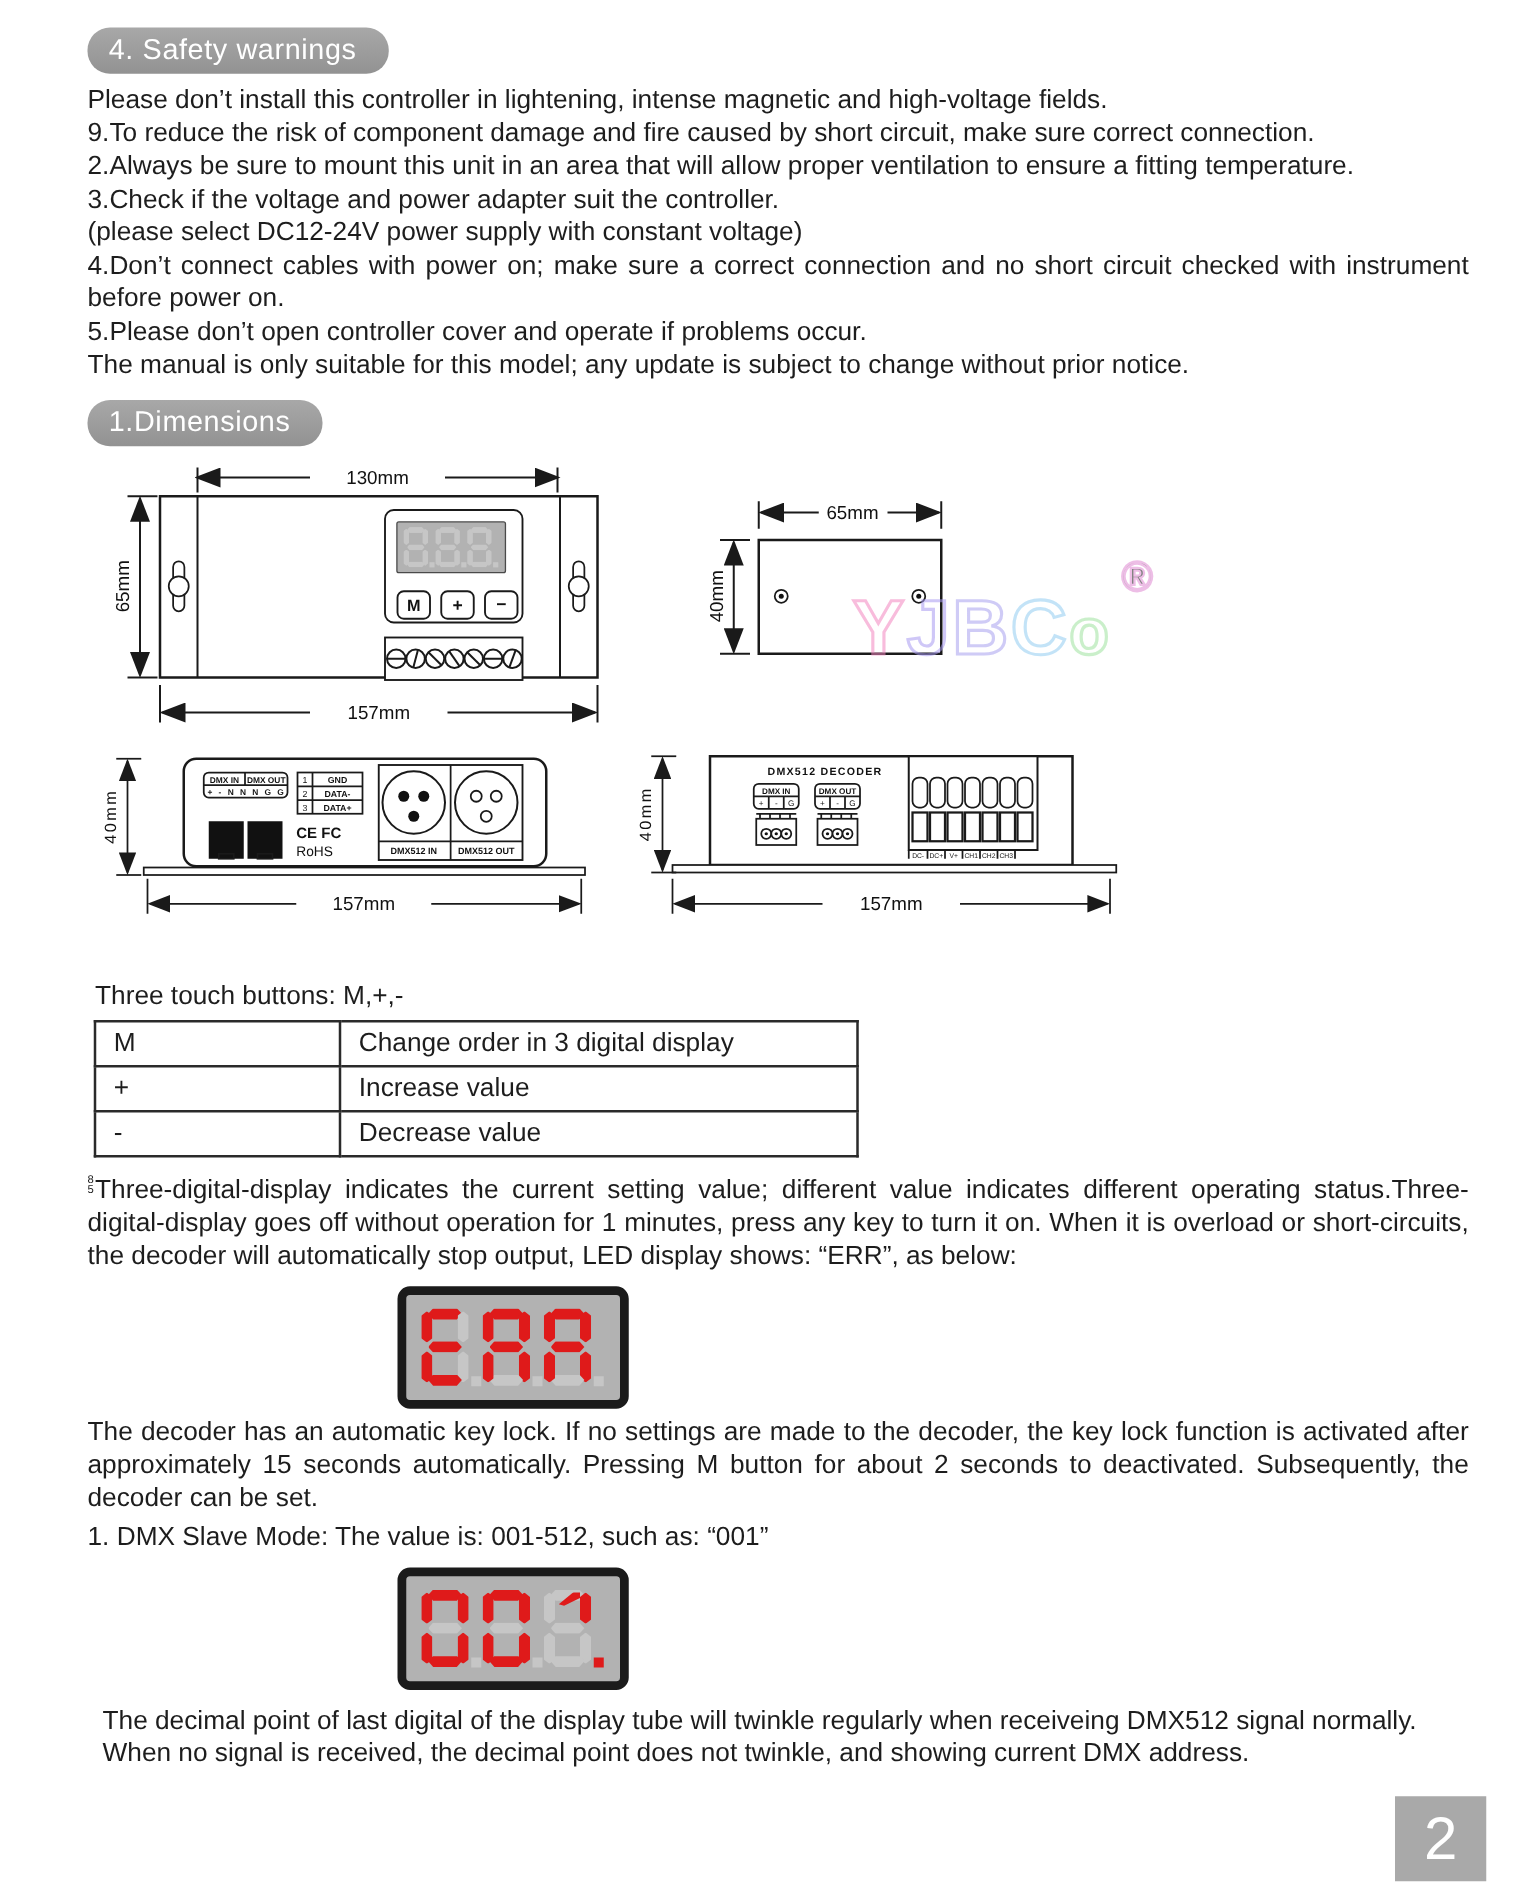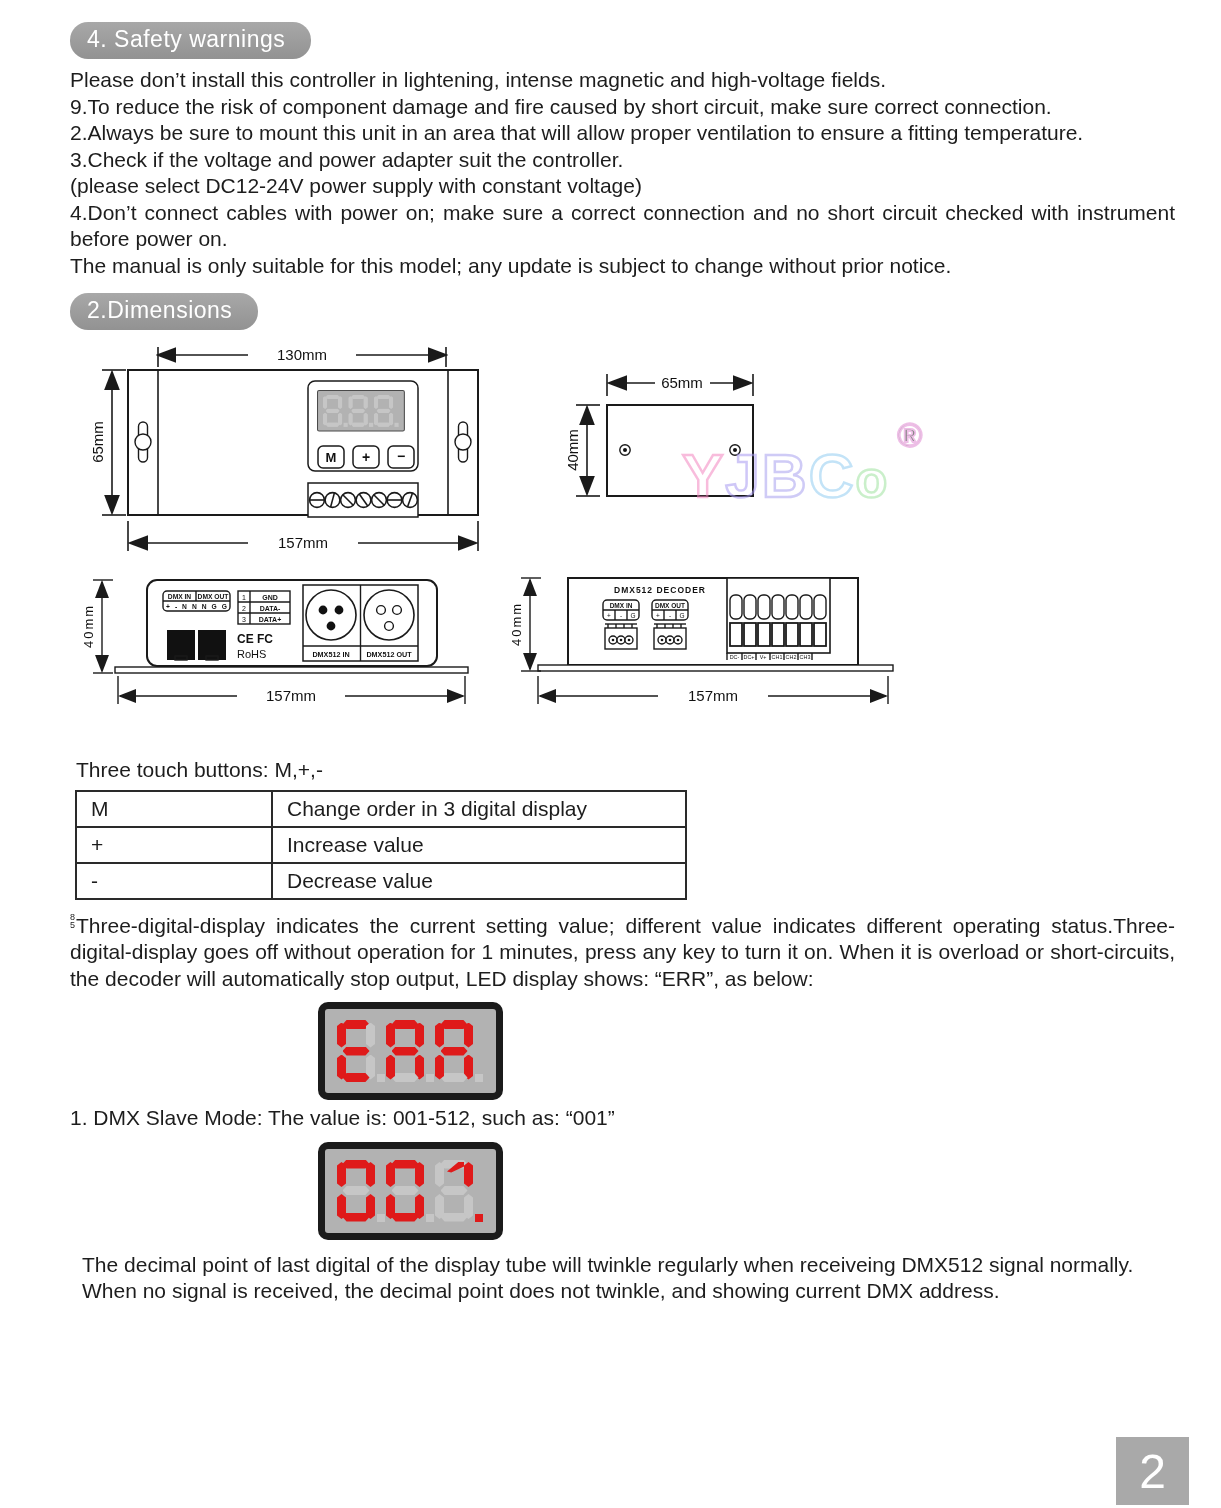--- a/index.html
+++ b/index.html
@@ -89,25 +89,26 @@
 
   <div class="badge">4. Safety warnings</div>
 
   <div style="margin-top:8px">
     <p class="t">Please don’t install this controller in lightening, intense magnetic and high-voltage fields.</p>
     <p class="t j">9.To reduce the risk of component damage and fire caused by short circuit, make sure correct connection.</p>
     <p class="t j">2.Always be sure to mount this unit in an area that will allow proper ventilation to ensure a fitting temperature.</p>
     <p class="t">3.Check if the voltage and power adapter suit the controller.</p>
     <p class="t">(please select DC12-24V power supply with constant voltage)</p>
     <p class="t j">4.Don’t connect cables with power on; make sure a correct connection and no short circuit checked with instrument before power on.</p>
+    <p class="t">5.Please don’t open controller cover and operate if problems occur.</p>
     <p class="t">The manual is only suitable for this model; any update is subject to change without prior notice.</p>
   </div>
 
   <div style="margin-top:14px">
-    <div class="badge">2.Dimensions</div>
+    <div class="badge">1.Dimensions</div>
   </div>
 
   <div class="dims">
 
     <svg class="dwg" style="left:20px;top:3px" width="400" height="225" viewBox="0 0 400 225">
       <g stroke-width="1.6">
 
         <line x1="68" y1="4" x2="68" y2="24"></line>
           <line x1="356" y1="4" x2="356" y2="24"></line>
         <line x1="68" y1="12" x2="158" y2="12" marker-start="url(#ar)"></line>
@@ -468,20 +469,21 @@
               <div class="sg d h"></div>
               <div class="sg e v lit"></div>
               <div class="sg f v lit"></div>
               <div class="sg g h lit"></div>
             </div>
             <div class="dp"></div>
           </div>
         </div></div>
   </div>
 
+  <p class="t j indent" style="margin-top:6px">The decoder has an automatic key lock. If no settings are made to the decoder,  the key lock function is activated after approximately 15 seconds automatically. Pressing M button for about 2 seconds to deactivated.  Subsequently,  the decoder can be set.</p>
 
   <p class="t" style="margin-top:5px">1. DMX Slave Mode: The value is: 001-512, such as: “001”</p>
 
   <div class="disp-block">
     <div class="sseg"><div class="row">
           <div class="dunit">
             <div class="dig">
               <div class="sg a h lit"></div>
               <div class="sg b v lit"></div>
               <div class="sg c v lit"></div>

